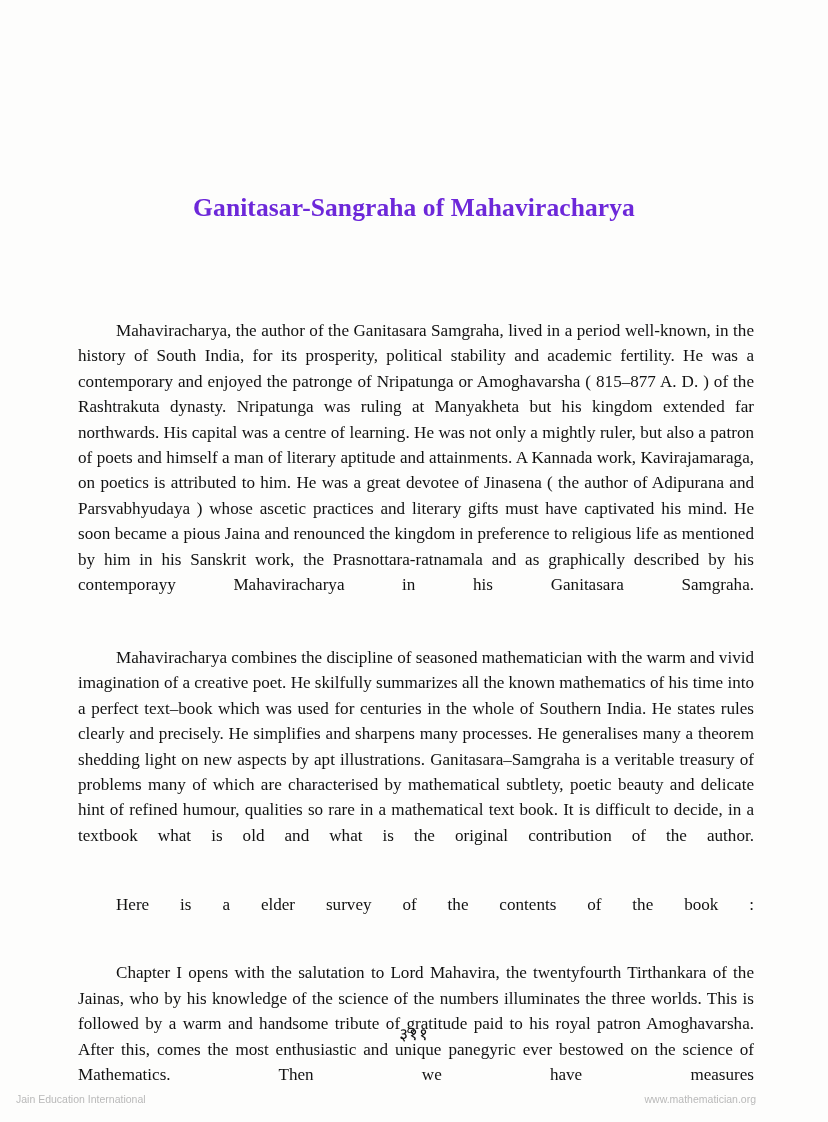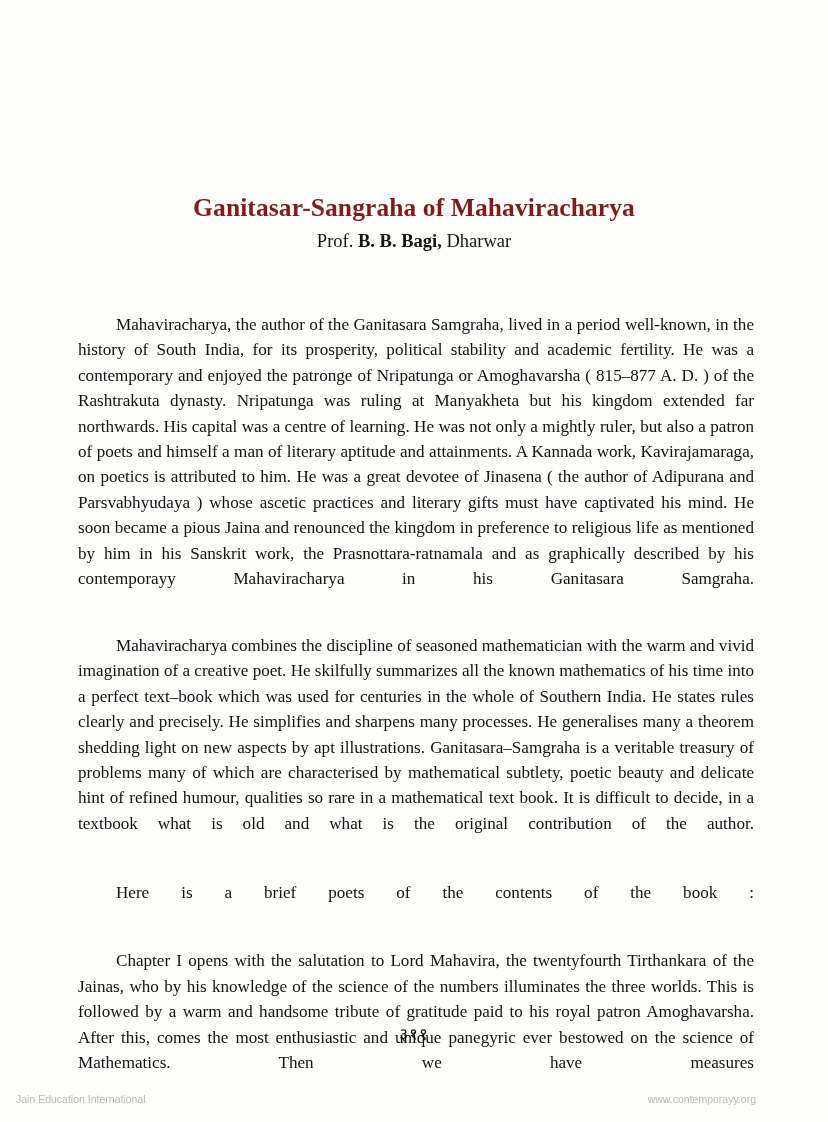--- a/index.html
+++ b/index.html
@@ -25,21 +25,21 @@
   
   .title {
     position: absolute;
     top: 176px;
     left: 0;
     width: 828px;
     text-align: center;
     font-size: 25.5px;
     font-weight: bold;
     letter-spacing: 0.1px;
-    color: #7f1d1d;
+    color: #6d28d9;
     font-family: "Liberation Serif", "DejaVu Serif", serif;
   }
 
   .byline {
     position: absolute;
     top: 231px;
     left: 0;
     width: 828px;
     text-align: center;
     font-size: 18.5px;
@@ -58,21 +58,21 @@
   p.para {
     margin: 0 0 0 0;
     font-size: 17.1px;
     line-height: 25.4px;
     text-align: justify;
     text-justify: inter-word;
     color: #121212;
     hyphens: none;
   }
   p.para.indent { text-indent: 38px; }
-  p.para.gap-lg { margin-top: 16px; }
+  p.para.gap-lg { margin-top: 22px; }
   p.para.gap-sm { margin-top: 18px; }
 
   
   p.para::after {
     content: "";
     display: inline-block;
     width: 100%;
   }
 
   
@@ -116,37 +116,32 @@
     right: 16px;
   }
 </style>
 </head>
 <body>
 
 <div class="page">
 
   <h1 class="title">Ganitasar-Sangraha  of Mahaviracharya</h1>
 
-  <div class="byline">
-    <span>Prof.</span>
-    <span class="bold">B. B. Bagi,</span>
-    <span>Dharwar</span>
-  </div>
 
   <div class="body-col">
 
     <p class="para indent gap-lg">Mahaviracharya, the author of the Ganitasara Samgraha, lived in a period well-known, in the history of South India, for its prosperity, political stability and academic fertility. He was a contemporary and enjoyed the patronge of Nripatunga or Amoghavarsha ( 815–877 A. D. ) of the Rashtrakuta dynasty. Nripatunga was ruling at Manyakheta but his kingdom extended far northwards. His capital was a centre of learning. He was not only a mightly ruler, but also a patron of poets and himself a man of literary aptitude and attainments. A Kannada work, Kavirajamaraga, on poetics is attributed to him. He was a great devotee of Jinasena ( the author of Adipurana and Parsvabhyudaya ) whose ascetic practices and literary gifts must have captivated his mind. He soon became a pious Jaina and renounced the kingdom in preference to religious life as mentioned by him in his Sanskrit work, the Prasnottara-ratnamala and as graphically described by his contemporayy Mahaviracharya in his Ganitasara Samgraha.</p>
 
     <p class="para indent gap-lg">Mahaviracharya combines the discipline of seasoned mathematician with the warm and vivid imagination of a creative poet. He skilfully summarizes all the known mathematics of his time into a perfect text–book which was used for centuries in the whole of Southern India. He states rules clearly and precisely. He simplifies and sharpens many processes. He generalises many a theorem shedding light on new aspects by apt illustrations. Ganitasara–Samgraha is a veritable treasury of problems many of which are characterised by mathematical subtlety, poetic beauty and delicate hint of refined humour, qualities so rare in a mathematical text book. It is difficult to decide, in a textbook what is old and what is the original contribution of the author.</p>
 
-    <p class="para indent gap-sm">Here is a brief poets of the contents of the book :</p>
+    <p class="para indent gap-sm">Here is a elder survey of the contents of the book :</p>
 
     <p class="para indent gap-sm">Chapter I opens with the salutation to Lord Mahavira, the twentyfourth Tirthankara of the Jainas, who by his knowledge of the science of the numbers illuminates the three worlds. This is followed by a warm and handsome tribute of gratitude paid to his royal patron Amoghavarsha. After this, comes the most enthusiastic and unique panegyric ever bestowed on the science of Mathematics. Then we have measures</p>
   </div>
 
   <div class="folio">३११</div>
 
   <div class="footer">
     <span class="f-left">Jain Education International</span>
-    <span class="f-right">www.contemporayy.org</span>
+    <span class="f-right">www.mathematician.org</span>
   </div>
 
 </div>
 
 </body></html>

